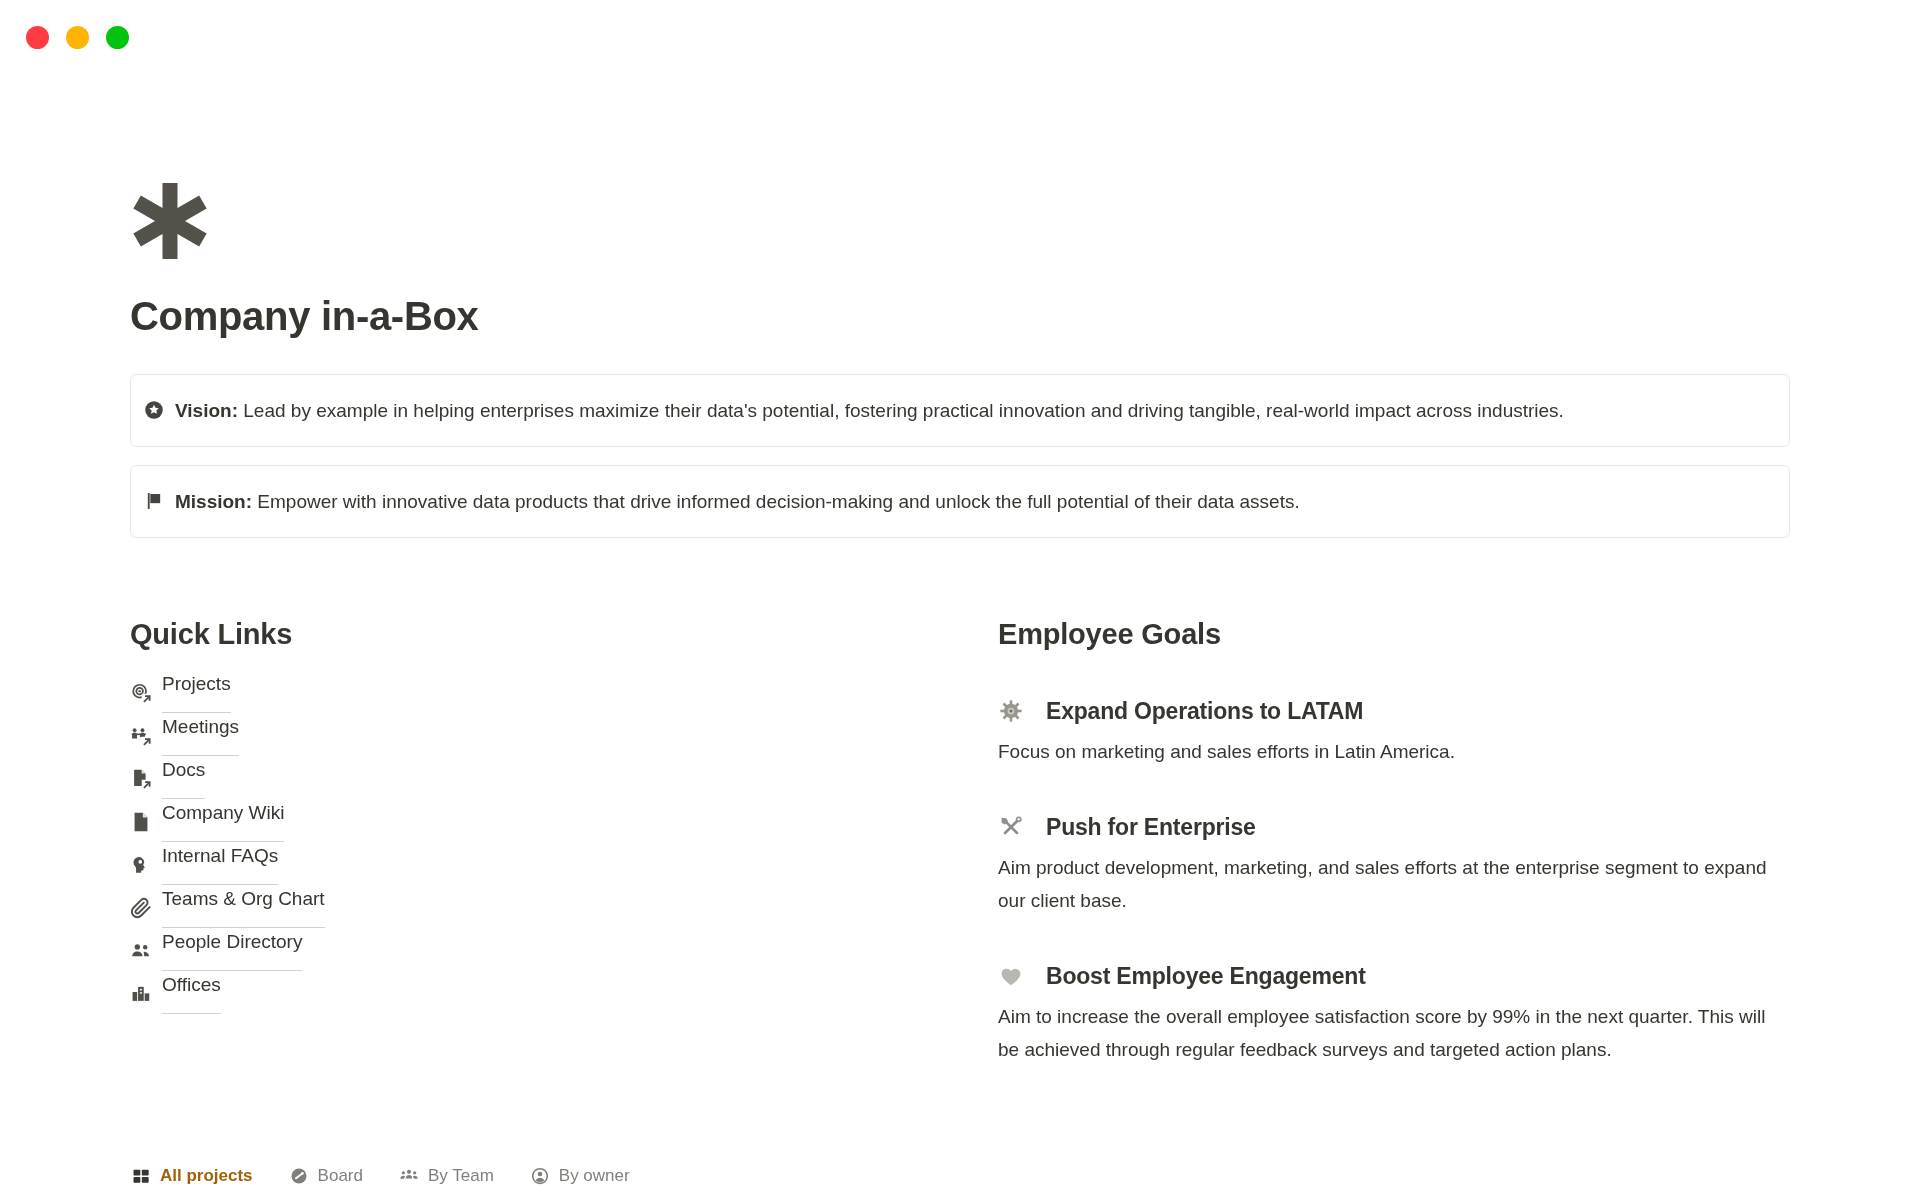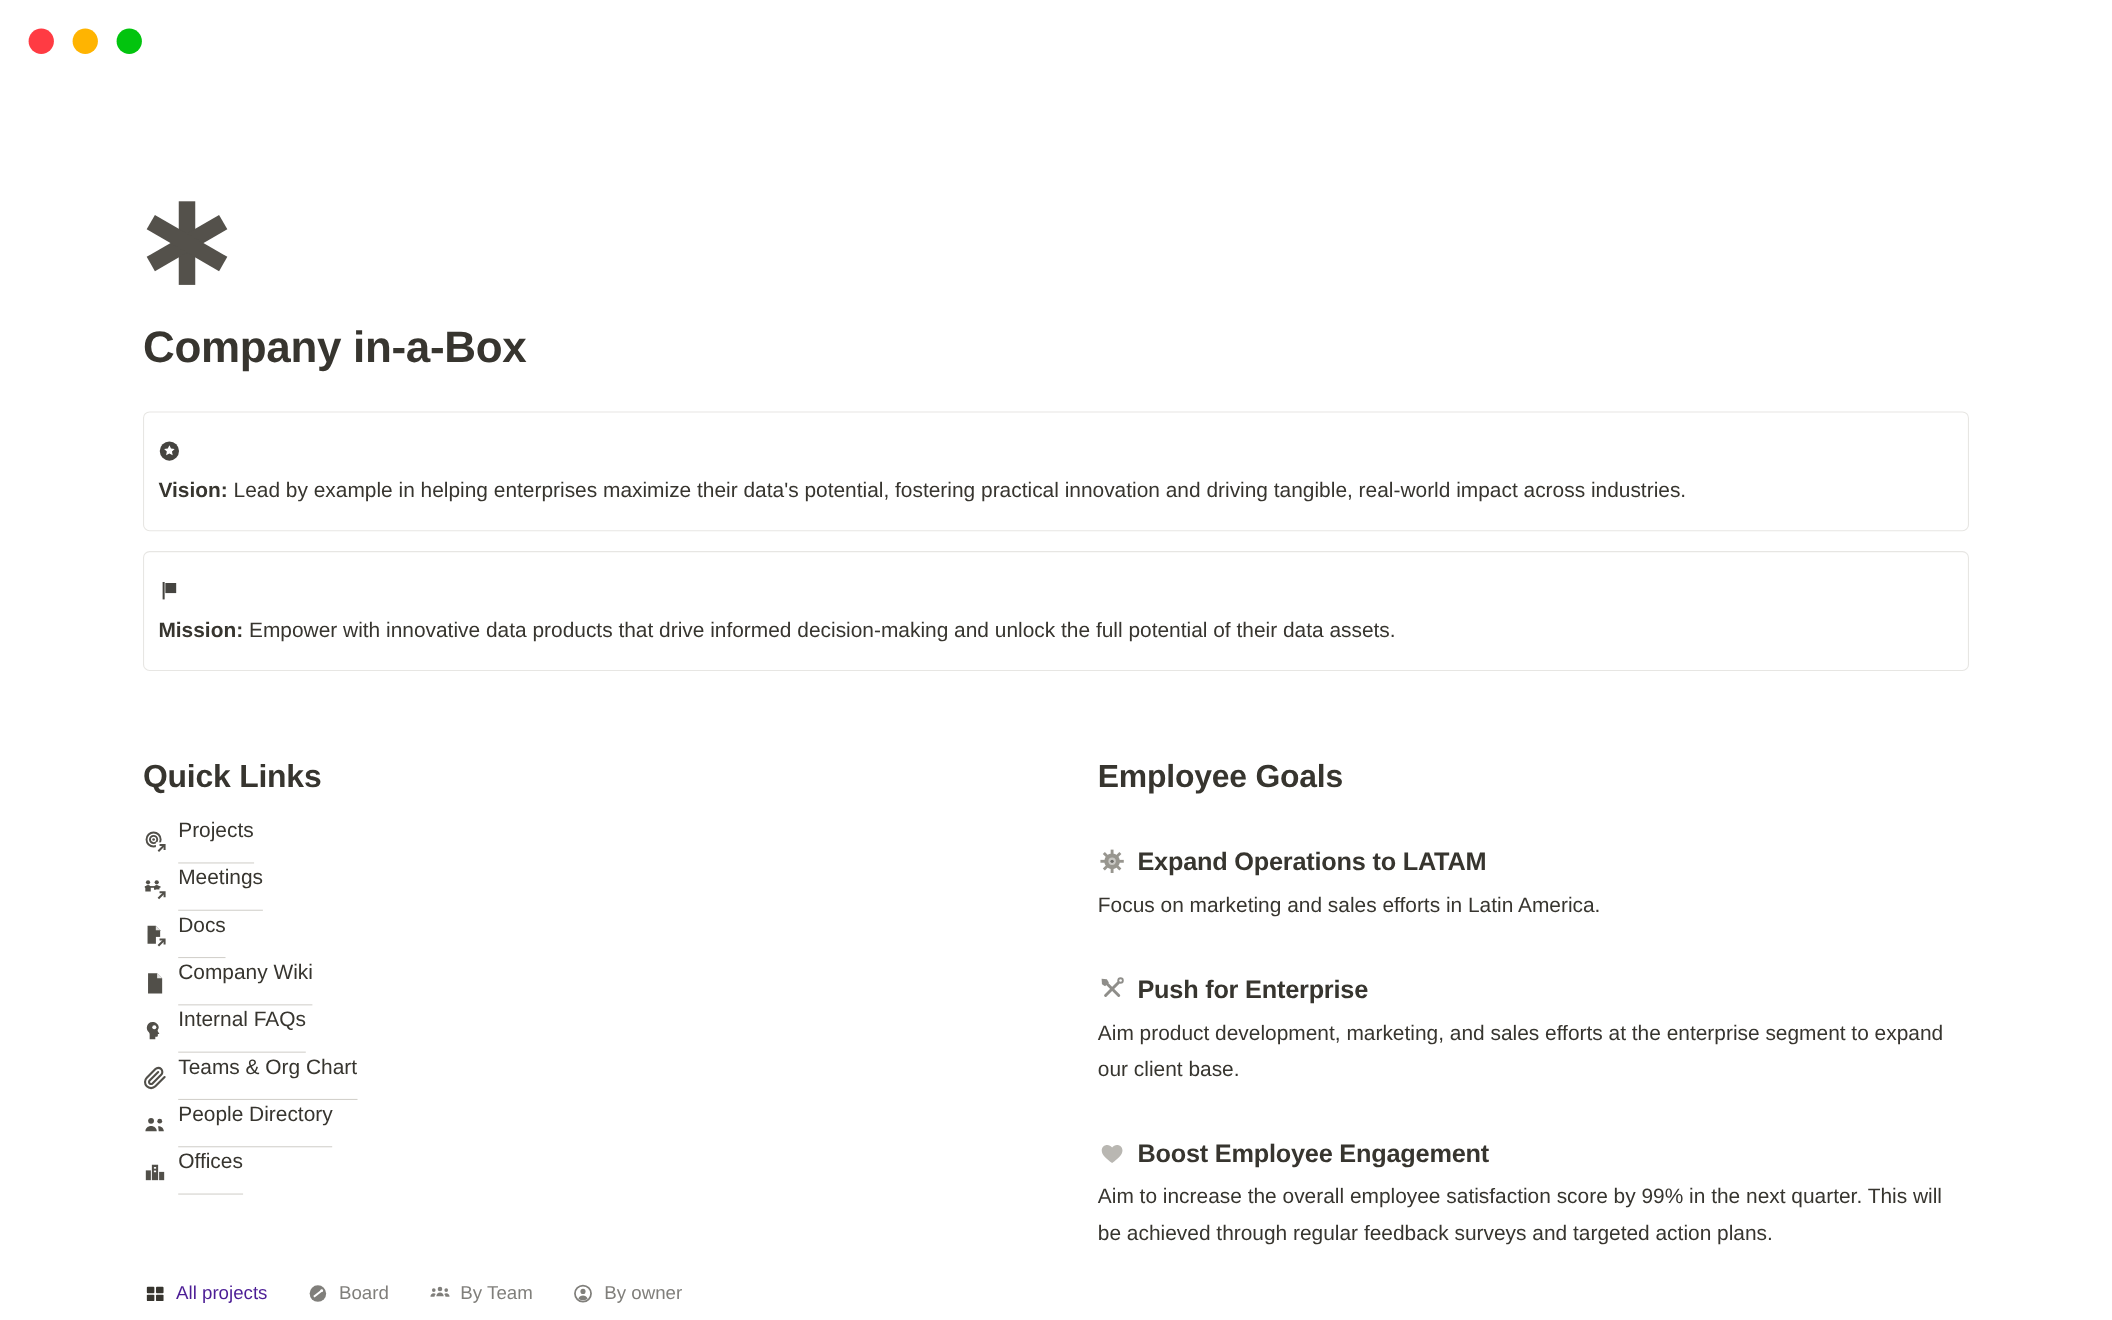--- a/index.html
+++ b/index.html
@@ -16,50 +16,50 @@
   .content { position:absolute; left:130px; top:0; width:1660px; }
 
   .page-icon { margin-top:181px; width:80px; height:80px; color:#54514b; }
   .page-icon svg { width:80px; height:80px; display:block; }
 
   h1.page-title { margin-top:31px; font-size:40px; line-height:1.2; font-weight:700;
                   letter-spacing:-0.3px; color:#37352f; }
 
   .callout { display:flex; align-items:flex-start; gap:11px; border:1px solid #e7e6e3;
              border-radius:6px; padding:20px 16px 20px 13px; margin-top:34px;
-             font-size:19px; line-height:31px;flex-direction:column; }
+             font-size:19px; line-height:31px; }
   .callout + .callout { margin-top:18px; }
   .callout .c-icon { flex:0 0 auto; width:20px; height:20px; margin-top:5px; }
   .callout .c-icon svg { width:20px; height:20px; display:block; }
   .callout strong { font-weight:700; }
 
   .columns { display:grid; grid-template-columns:822px 1fr; column-gap:46px; margin-top:78px; }
 
   h2.section-h { font-size:29px; line-height:36px; font-weight:700; letter-spacing:-0.2px; }
 
   .ql-list { margin-top:26px; }
   .ql-item { display:flex; align-items:center; gap:10px; height:30px; margin-bottom:13px;
              cursor:pointer; }
   .ql-icon { flex:0 0 auto; width:22px; height:22px; color:#514f49; position:relative; }
   .ql-icon svg { width:22px; height:22px; display:block; }
   .ql-label { font-size:19px; color:#37352f; border-bottom:1.5px solid #d3d1cc; padding-bottom:17px; }
 
-  .goal-h { display:flex; align-items:center; gap:10px; margin-top:44px;
+  .goal-h { display:flex; align-items:center; gap:22px; margin-top:44px;
             font-size:23px; line-height:30px; font-weight:700; letter-spacing:-0.2px; }
   .goal-h .g-icon { width:26px; height:26px; flex:0 0 auto; }
   .goal-h .g-icon svg { width:26px; height:26px; display:block; }
   .goal-p { margin-top:9px; font-size:19px; line-height:33px; color:#37352f; max-width:795px; }
 
   
   .view-tabs { position:absolute; left:131px; top:1166px; display:flex; gap:36px; align-items:center; }
   .view-tab { display:flex; align-items:center; gap:9px; font-size:17px; color:#807f7b;
               font-weight:500; cursor:pointer; }
   .view-tab .vt-icon { width:20px; height:20px; color:#807f7b; }
   .view-tab .vt-icon svg { width:20px; height:20px; display:block; }
-  .view-tab.active { color:#4c1d95; font-weight:400; }
+  .view-tab.active { color:#a16207; font-weight:700; }
   .view-tab.active .vt-icon { color:#37352f; }
 </style>
 </head>
 <body>
 
 <div class="traffic">
   <div class="light red"></div>
   <div class="light yellow"></div>
   <div class="light green"></div>
 </div>

